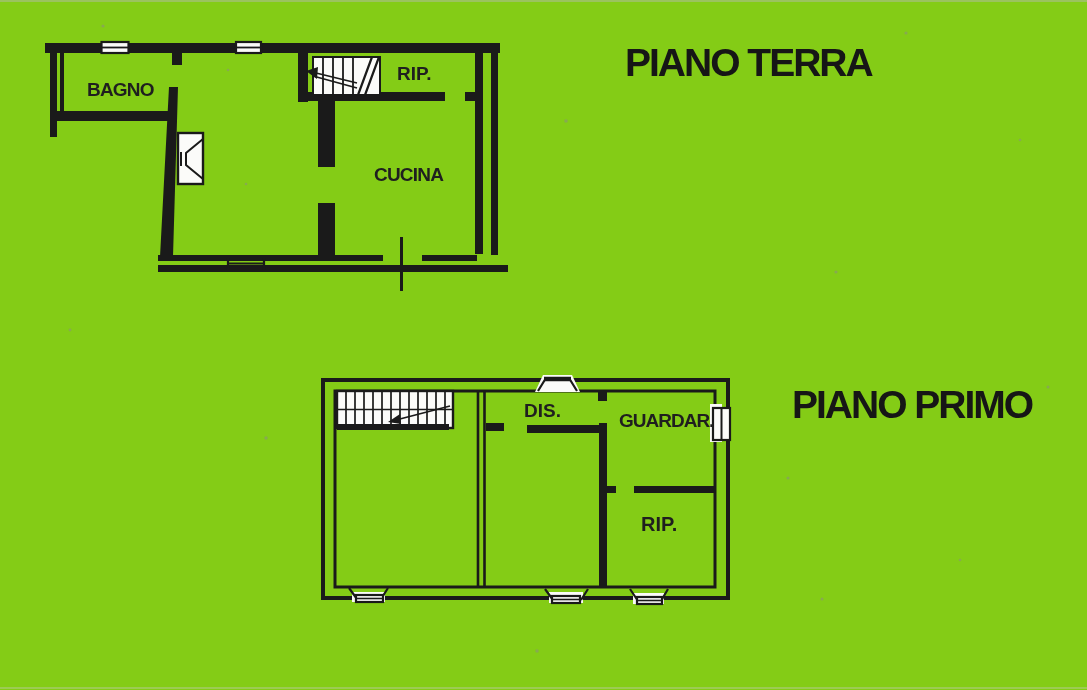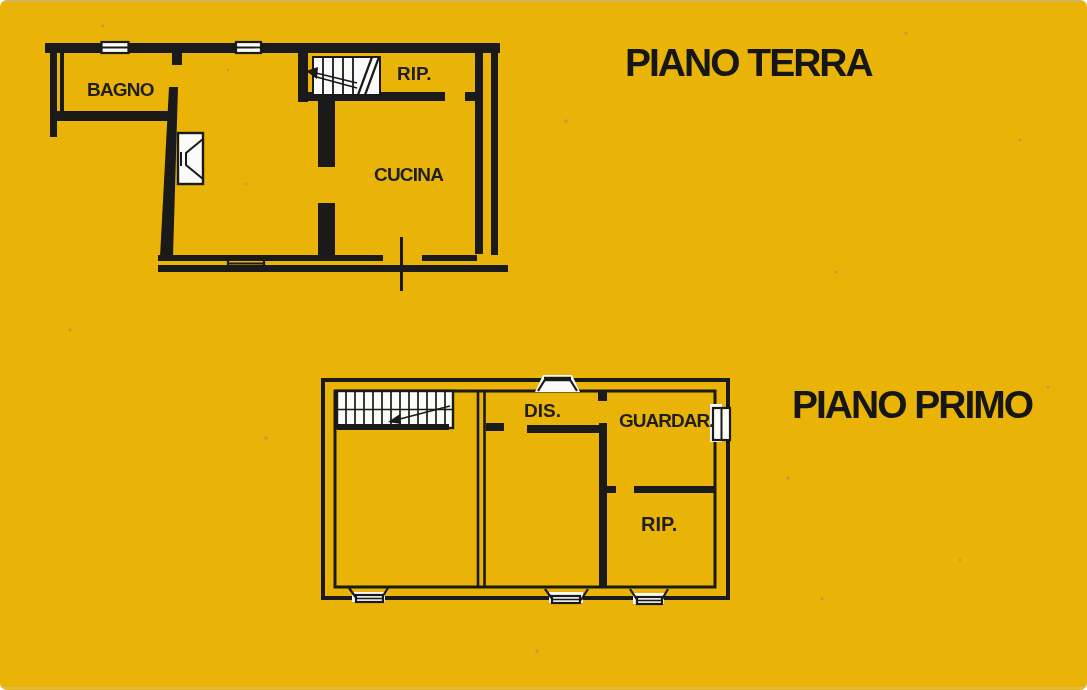--- a/index.html
+++ b/index.html
@@ -1,17 +1,17 @@
 <!DOCTYPE html>
 <html><head>
 <meta charset="utf-8">
 <style>
   html,body{margin:0;padding:0;background:#ffffff;}
-  .page{position:relative;width:1087px;height:690px;background:#eab308;overflow:hidden;
-        font-family:"Liberation Sans",sans-serif;border-radius:7px;}
+  .page{position:relative;width:1087px;height:690px;background:#84cc16;overflow:hidden;
+        font-family:"Liberation Sans",sans-serif;}
   svg{display:block;}
   .room-label{font-family:"Liberation Sans",sans-serif;font-weight:bold;fill:#1f1f1f;}
   .floor-title{font-family:"Liberation Sans",sans-serif;font-weight:bold;fill:#161616;letter-spacing:-2px;}
   .ink{fill:#1a1a1a;}
   .wline{stroke:#1a1a1a;fill:none;}
   .paperfill{fill:#fbfbf9;}
 </style>
 </head>
 <body>
 

